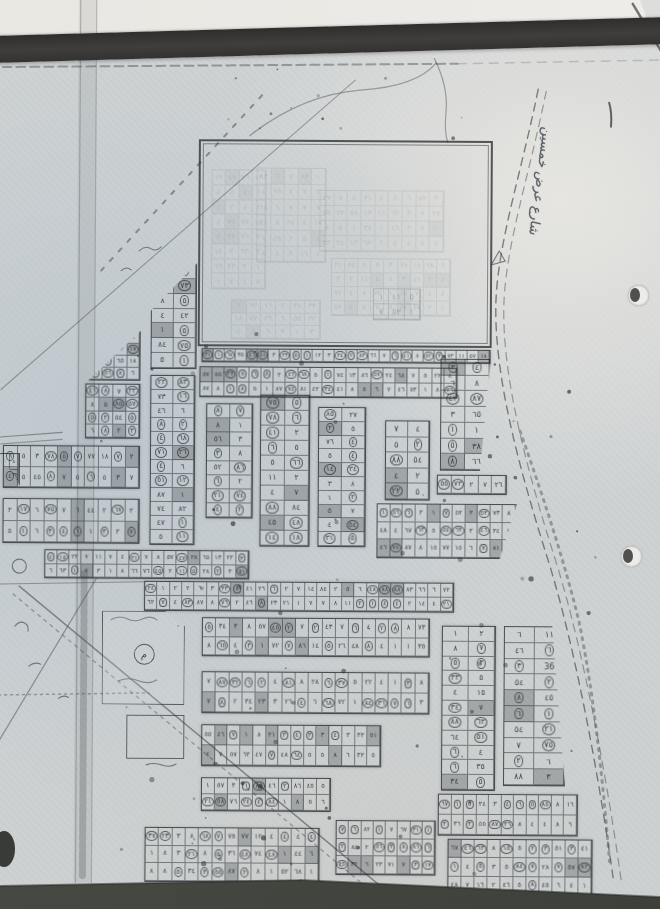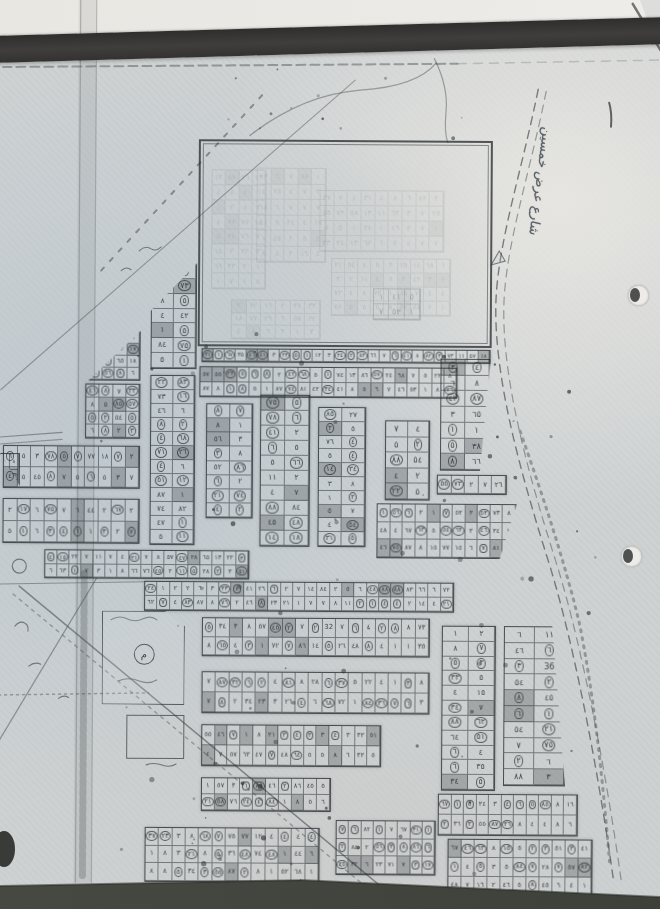--- a/index.html
+++ b/index.html
@@ -975,21 +975,21 @@
           <span class="plot-cell" style="font-size: 6.97412px; background: rgba(40, 45, 48, 0.25);">
             <span class="circled">٤٥</span>
           </span>
           <span class="plot-cell" style="font-size: 6.97412px; background: rgba(40, 45, 48, 0.25);">
             <span class="circled">٢</span>
           </span>
           <span class="plot-cell" style="font-size: 6.97412px;">٧</span>
           <span class="plot-cell" style="font-size: 6.97412px;">
             <span class="circled">٢</span>
           </span>
-          <span class="plot-cell" style="font-size: 6.97412px;">32</span>
+          <span class="plot-cell" style="font-size: 6.97412px;">٤٣</span>
           <span class="plot-cell" style="font-size: 6.97412px;">٧</span>
           <span class="plot-cell" style="font-size: 6.97412px;">
             <span class="circled">٦</span>
           </span>
           <span class="plot-cell" style="font-size: 6.97412px;">٤</span>
           <span class="plot-cell" style="font-size: 6.97412px;">
             <span class="circled">٢</span>
           </span>
           <span class="plot-cell" style="font-size: 6.97412px;">
             <span class="circled">٨</span>

